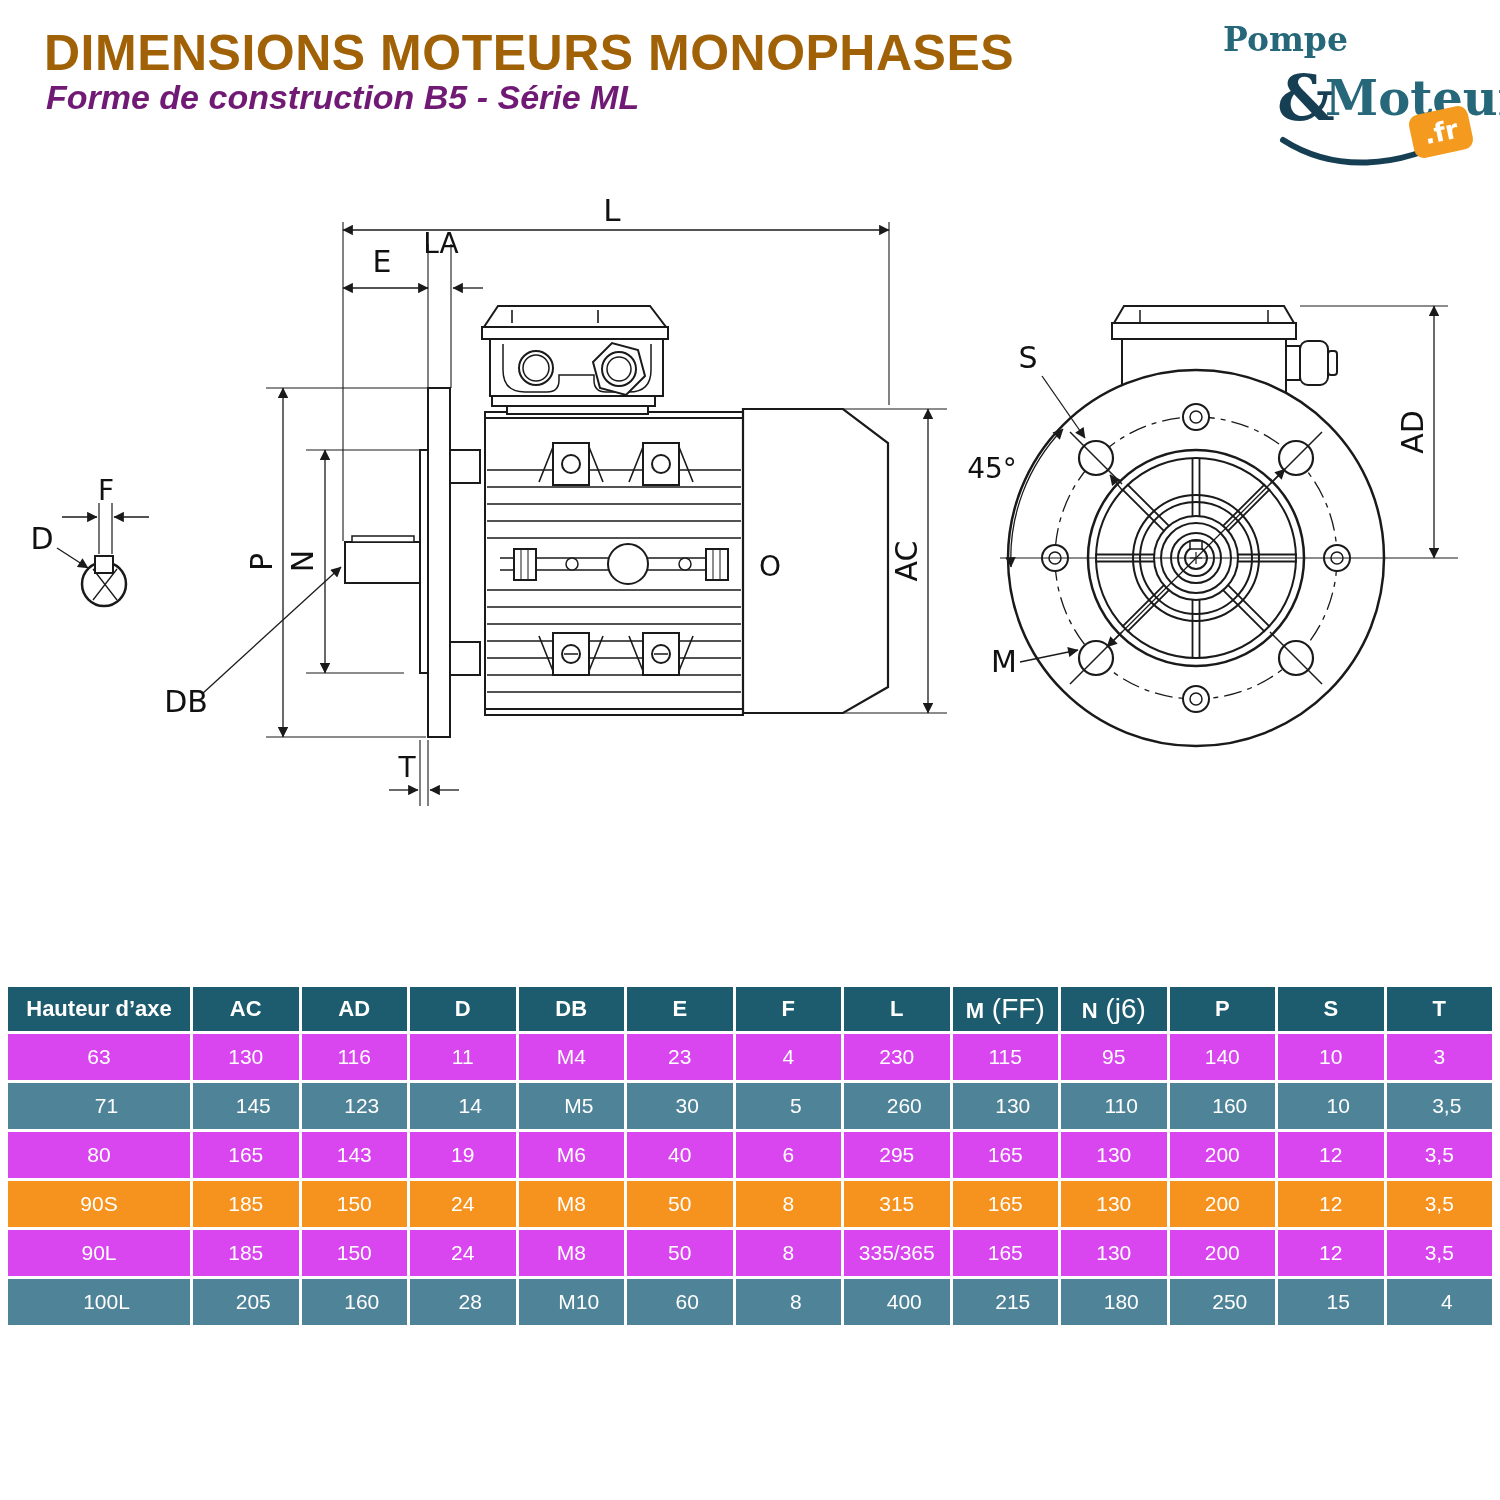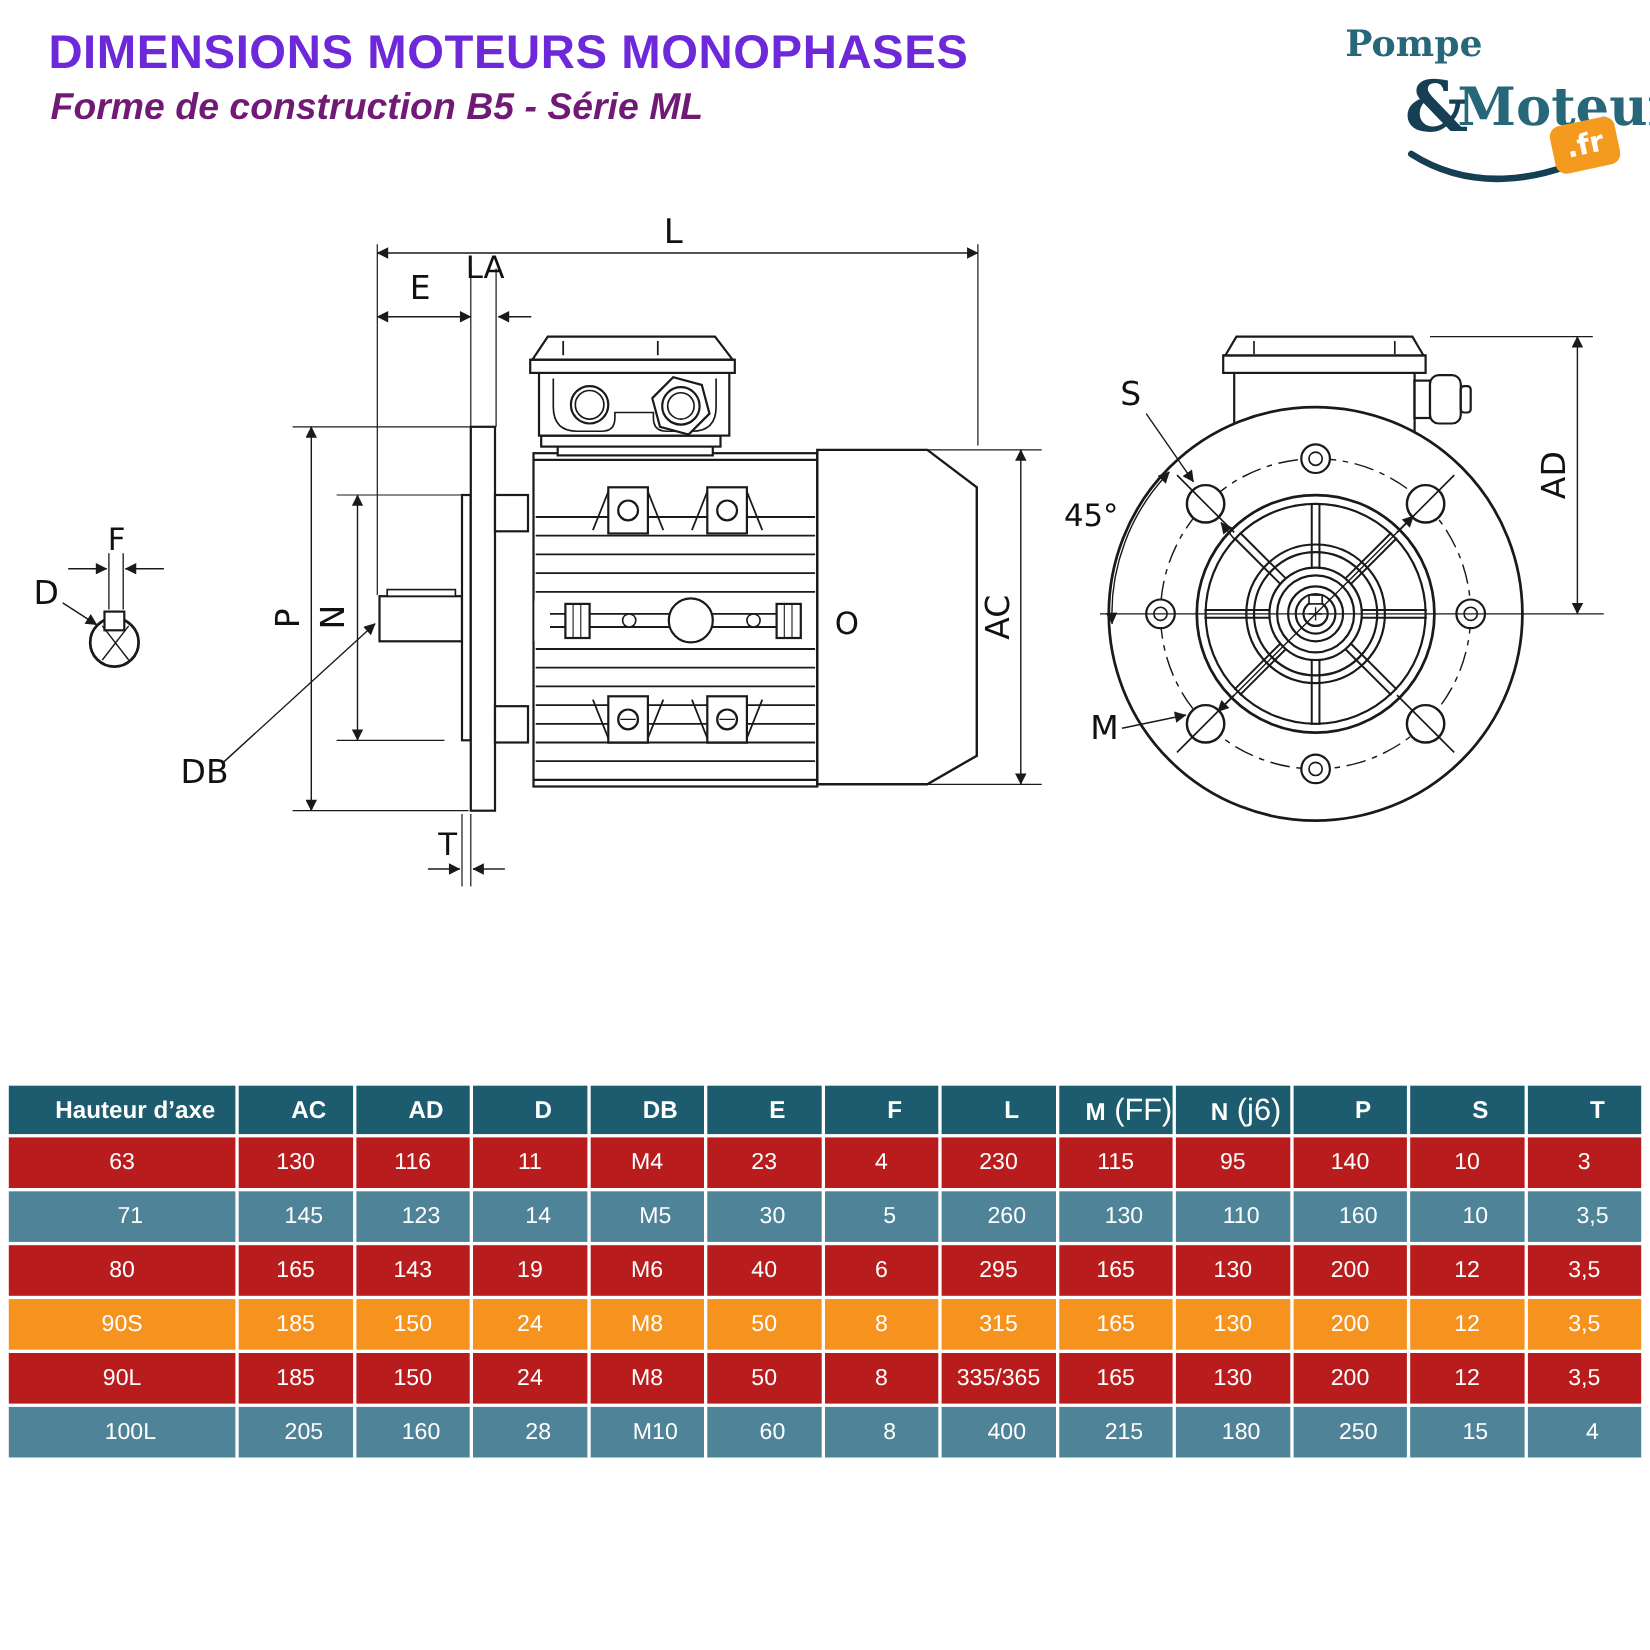--- a/index.html
+++ b/index.html
@@ -1,40 +1,40 @@
 <!DOCTYPE html>
 <html><head>
 <meta charset="utf-8">
 <style>
   html,body{margin:0;padding:0;background:#fff;}
   body{width:1500px;height:1500px;position:relative;font-family:"Liberation Sans",sans-serif;overflow:hidden;}
   .abs{position:absolute;}
   
-  #page-title{left:44px;top:24px;font-size:43px;font-weight:800;color:#6d28d9;letter-spacing:.5px;white-space:nowrap;}
+  #page-title{left:44px;top:24px;font-size:50px;font-weight:800;color:#a16207;letter-spacing:.5px;white-space:nowrap;}
   #page-subtitle{left:46px;top:78px;font-size:34px;font-weight:700;color:#701a75;white-space:nowrap;font-style:italic;}
   
   #logo{left:1183px;top:20px;width:312px;height:155px;}
   #logo .lg{position:absolute;font-family:"DejaVu Serif",serif;font-weight:700;white-space:nowrap;}
   #logo-pompe{left:40px;top:0px;font-size:33px;}
   #logo-amp{left:94px;top:40px;font-size:64px;}
   #logo-moteur{left:142px;top:50px;font-size:48px;}
   #logo-fr{left:228px;top:90px;width:60px;height:44px;border-radius:10px;transform:rotate(-12deg);
            display:flex;align-items:center;justify-content:center;color:#fff;
            font-family:"DejaVu Sans",sans-serif;font-weight:700;font-size:26px;}
   
   #drawing{left:0;top:0;width:1500px;height:980px;}
   #drawing text{font-family:"DejaVu Sans",sans-serif;fill:#111;stroke:none;}
   
   #table-wrap{left:5px;top:984px;width:1490px;}
   table{border-collapse:separate;border-spacing:3px;width:100%;table-layout:fixed;}
   th,td{text-align:center;color:#fff;padding:0;vertical-align:middle;overflow:hidden;}
-  thead th{background:#1d5b6e;font-weight:700;font-size:22px;height:44px;padding-left:24px;}
+  thead th{background:#1d5b6e;font-weight:700;font-size:22px;height:44px;}
   thead th:first-child{width:182px;}
   td{font-size:21px;font-weight:400;height:46px;}
-  tr.dk td{background:#b91c1c;}
+  tr.dk td{background:#d946ef;}
   tr.lt td{background:#4f8398;padding-left:15px;}
   tr.hl td{background:#f6921e;}
   .sfx{font-weight:400;font-size:28px;}
 </style>
 </head>
 <body>
 
 <div class="abs" id="page-title">DIMENSIONS MOTEURS MONOPHASES</div>
 <div class="abs" id="page-subtitle">Forme de construction B5 - Série ML</div>
 

